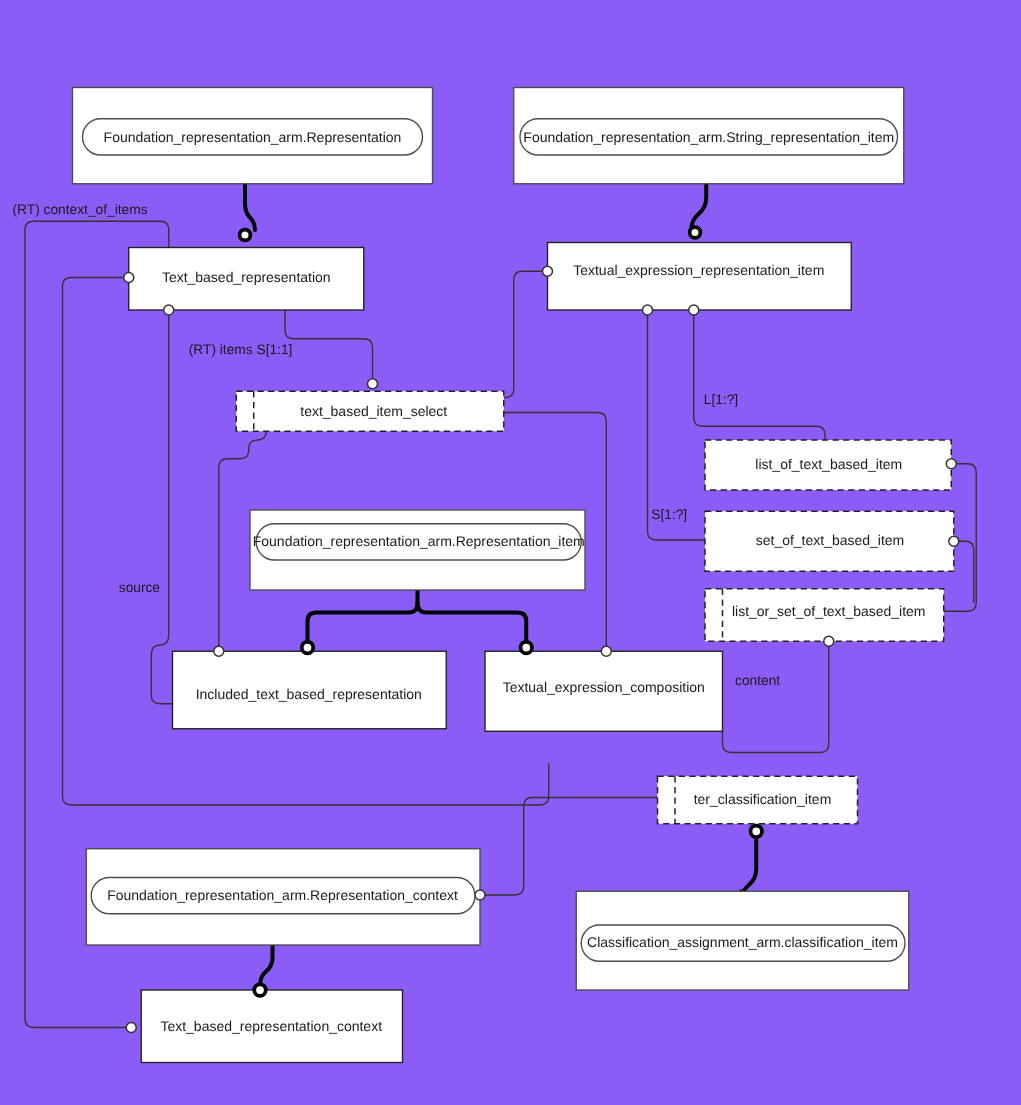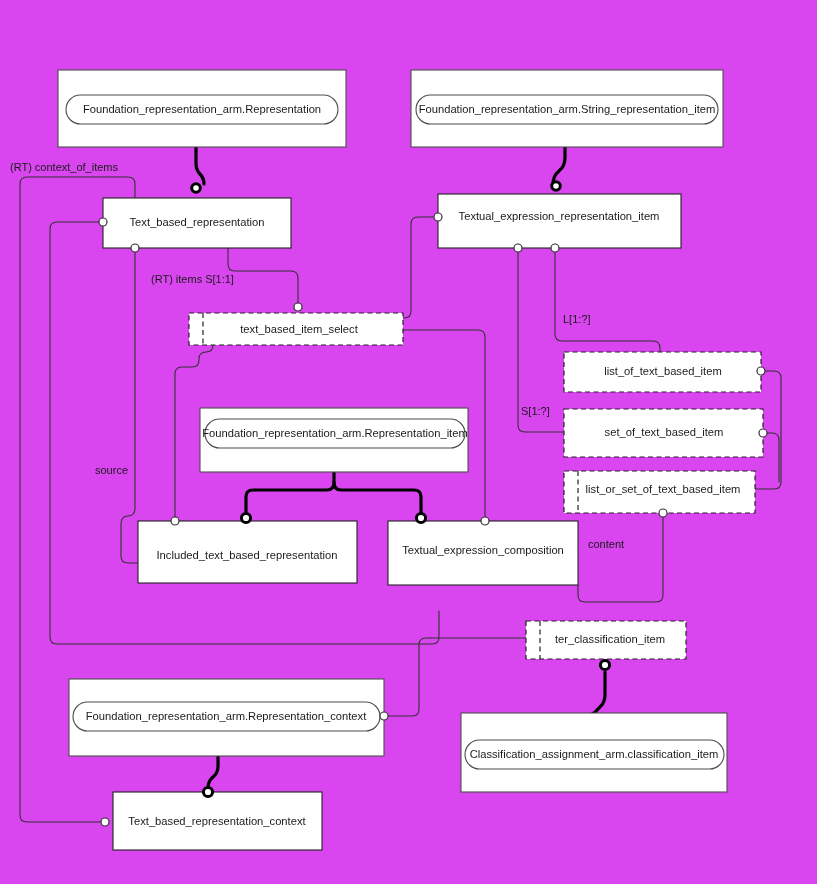--- a/index.html
+++ b/index.html
@@ -4,21 +4,21 @@
 <style>
   html, body {
     margin: 0;
     padding: 0;
     background: #ffffff;
   }
   #diagram-root {
     position: relative;
     width: 817px;
     height: 884px;
-    background: #d946ef;
+    background: #8b5cf6;
     font-family: "Liberation Sans", sans-serif;
     overflow: hidden;
   }
   #diagram-svg {
     position: absolute;
     left: 0;
     top: 0;
     width: 817px;
     height: 884px;
   }

